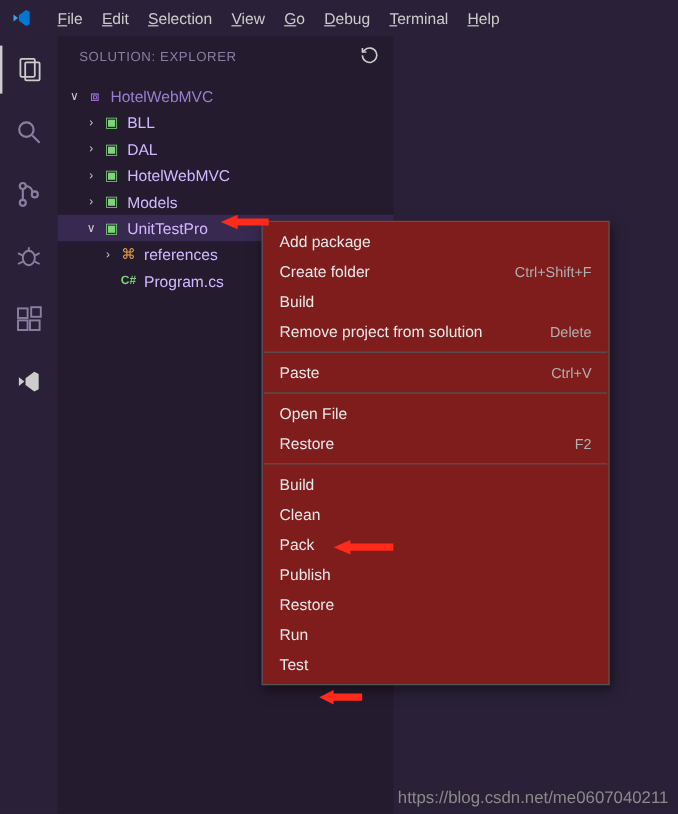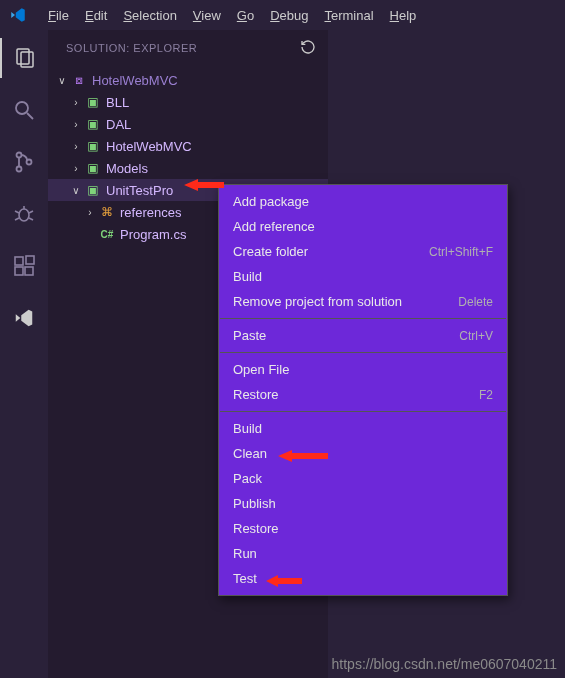--- a/index.html
+++ b/index.html
@@ -25,21 +25,21 @@
 .label { color: #d4b8ff; }
 .label.root { color: #9a7fd1; }
 .folder-ico { color:#7fd37a; font-size:12px; }
 .vs-ico { color:#c080ff; font-size:12px; }
 .ref-ico { color:#e8a23c; font-size:12px; }
 .cs-ico { color:#7fd37a; font-size:10px; font-weight:bold; }
 .pad { display:inline-block; }
 
 .editor { flex: 1; background: #2a2139; }
 
-.context-menu { position: absolute; left: 218px; top: 184px; width: 290px; background: #6d28d9; border: 1px solid #555; box-shadow: 2px 4px 10px rgba(0,0,0,0.5); padding: 4px 0; z-index: 10; }
+.context-menu { position: absolute; left: 218px; top: 184px; width: 290px; background: #7f1d1d; border: 1px solid #555; box-shadow: 2px 4px 10px rgba(0,0,0,0.5); padding: 4px 0; z-index: 10; }
 .cm-item { display: flex; justify-content: space-between; align-items: center; padding: 5px 14px; font-size: 13px; color: #e8e8e8; cursor: pointer; }
 .cm-sep { height: 1px; background: #555; margin: 4px 1px; }
 .cm-short { color: #b0b0b0; font-size: 12px; }
 
 .arrow { position: absolute; z-index: 20; pointer-events:none; }
 .arrow svg { display: block; }
 
 .watermark { position: absolute; right: 8px; bottom: 6px; color: #8a8a8a; font-size: 14px; z-index:5;padding-left:15px; }
 </style>
 </head>
@@ -175,23 +175,20 @@
   </div>
 
   <div class="editor"></div>
 </div>
 
 <div class="context-menu" id="ctx">
     <div class="cm-item">
       <span>Add package</span>
     </div>
     <div class="cm-item">
-      <span>Add reference</span>
-    </div>
-    <div class="cm-item">
       <span>Create folder</span>
       <span class="cm-short">Ctrl+Shift+F</span>
     </div>
     <div class="cm-item">
       <span>Build</span>
     </div>
     <div class="cm-item">
       <span>Remove project from solution</span>
       <span class="cm-short">Delete</span>
     </div>

